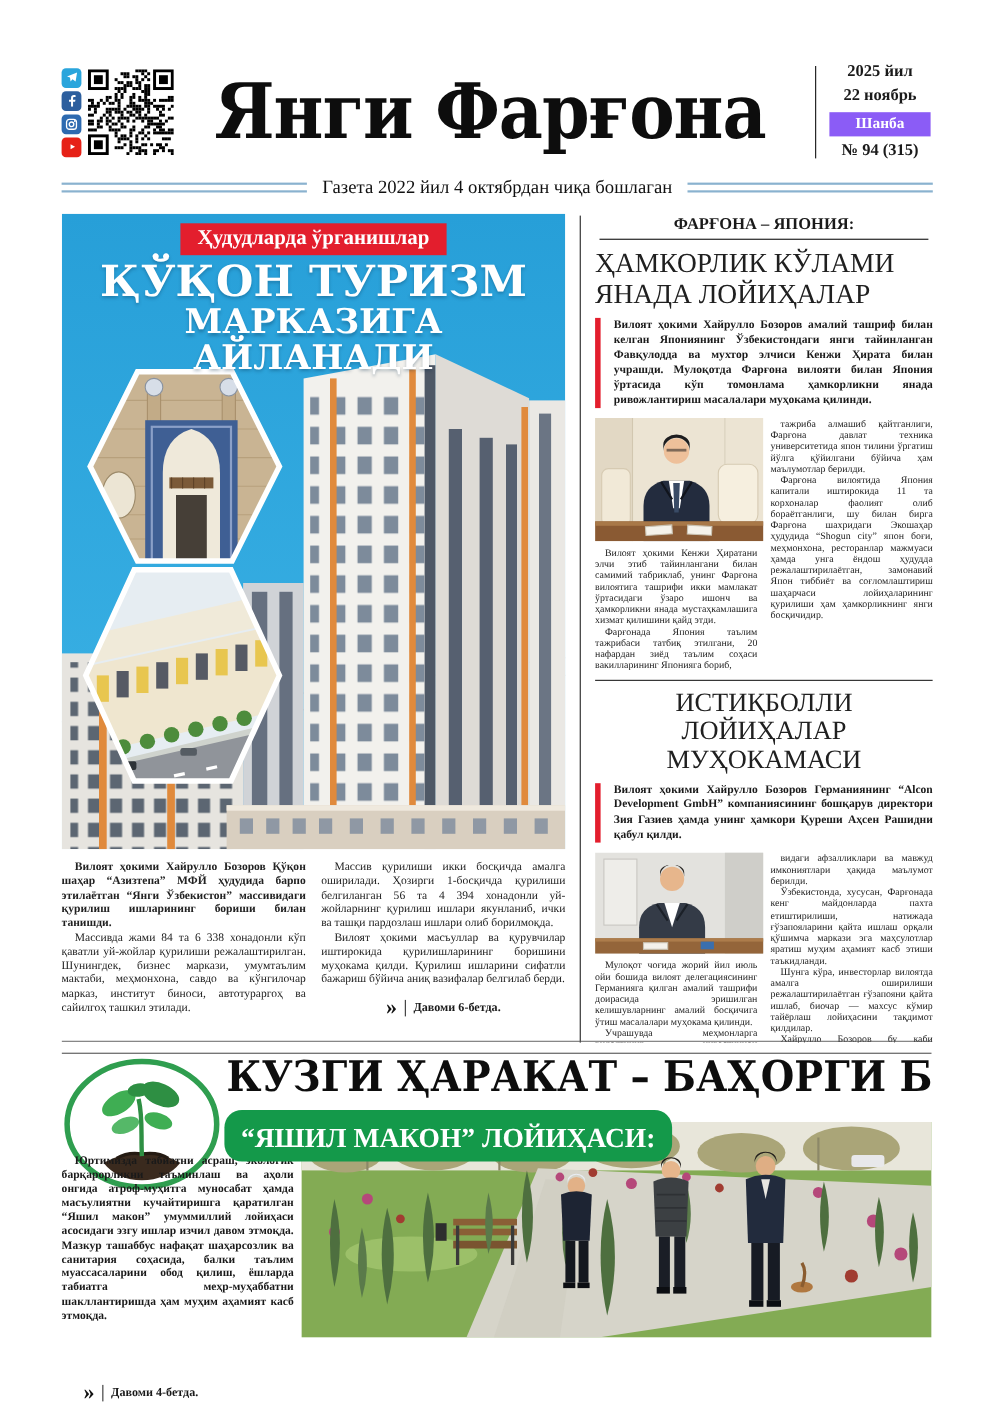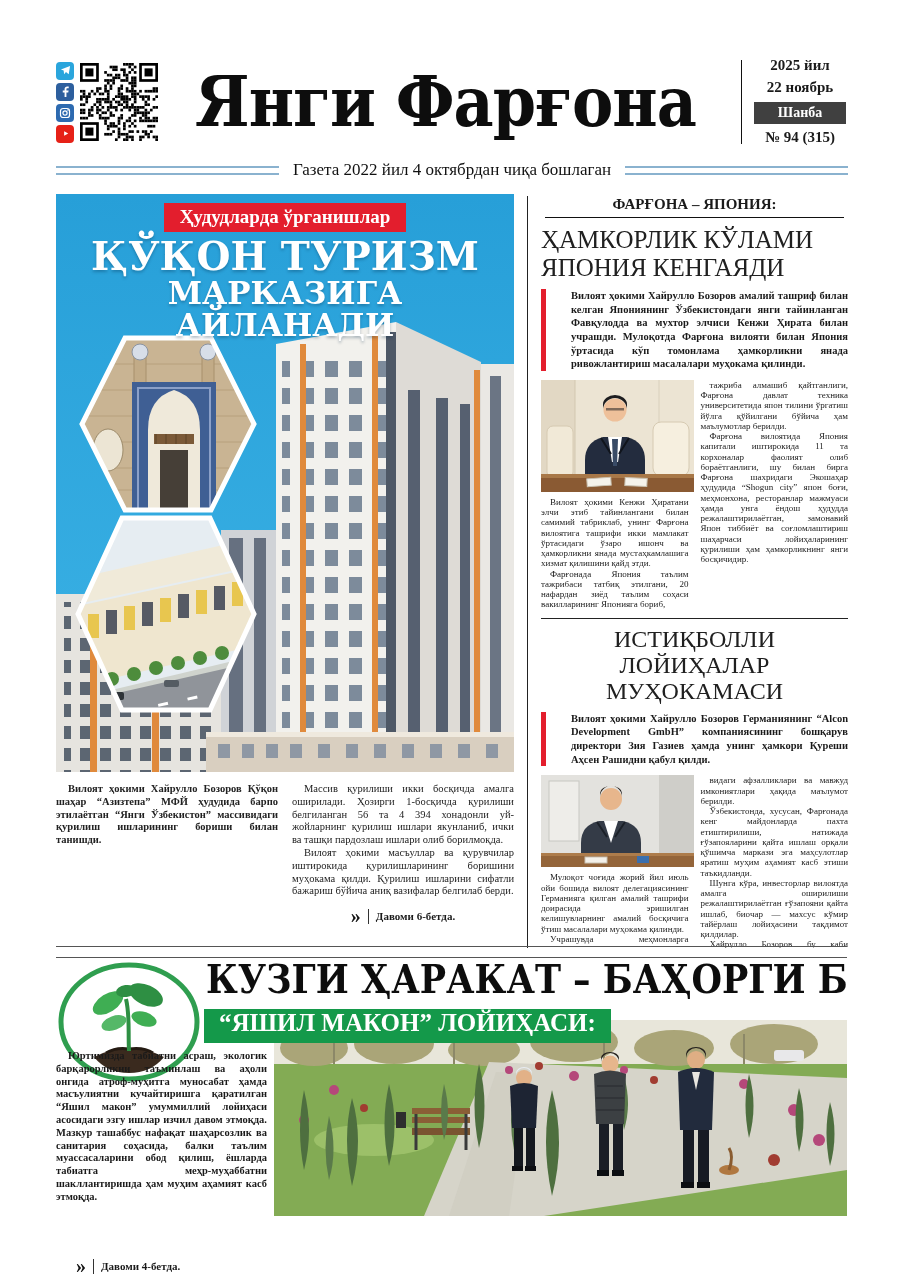--- a/index.html
+++ b/index.html
@@ -36,21 +36,21 @@
               line-height:1.05;text-shadow:0 2px 3px rgba(0,40,70,.3);}
   
   .lead-cols{display:flex;gap:14px;margin-top:11px;}
   .lead-cols .lcol{width:222px;}
   .lead-bold{font-weight:700;font-size:11px;line-height:1.3;text-align:justify;text-indent:14px;margin:0 0 6px;}
   .lbody p{font-size:10.5px;line-height:1.22;text-align:justify;text-indent:12px;margin:0;color:#222;}
   
   .kicker2{font-weight:700;font-size:15px;text-align:center;border-bottom:1.5px solid #111;
            padding-bottom:4px;margin:2px 4px 8px;}
   .headline-jp{font-size:25px;line-height:1.1;margin:0 0 8px;font-weight:400;color:#202020;}
-  .lead-box{border-left:5px solid #e31e2d;padding-left:25px;margin:0 0 9px;}
+  .lead-box{border-left:5px solid #e31e2d;padding-left:12px;margin:0 0 9px;}
   .lead-box p{font-weight:700;font-size:10.5px;line-height:1.3;text-align:justify;margin:0;}
   .subcols{display:flex;gap:12px;}
   .subcol{width:153px;min-width:0;}
   .rbody p{font-size:9px;line-height:1.14;text-align:justify;text-indent:9px;margin:0;color:#222;}
   .story-rule{border:none;border-top:1px solid #222;margin:8px 0 7px;}
   .headline-inv{font-size:24px;line-height:1.1;text-align:center;font-weight:400;margin:0 0 7px;color:#202020;}
   .subphoto{display:block;margin-bottom:5px;}
   
   .cont{display:flex;align-items:center;gap:7px;justify-content:center;margin-top:8px;}
   .cont .chev{font-weight:700;font-size:20px;line-height:1;color:#111;}
@@ -58,21 +58,21 @@
   .cont .ctext{font-weight:700;font-size:11px;}
   
   .bottom-section{position:absolute;left:56px;right:57px;top:946px;height:332px;overflow:hidden;}
   .double-rule{position:absolute;left:0;right:0;top:0;height:10px;
                border-top:1px solid #555;border-bottom:1px solid #555;}
   .green-logo{position:absolute;left:0;top:15px;}
   .headline-green{position:absolute;left:150px;top:14px;width:641px;text-align:center;
                   font-family:"DejaVu Serif",serif;font-weight:700;font-size:35px;line-height:1.05;
                   color:#0d0d0d;white-space:nowrap;transform:scaleY(1.1);transform-origin:top center;}
   .green-banner{position:absolute;left:148px;top:63px;color:#fff;font-weight:700;font-size:25px;
-                padding:0 15px 6px;z-index:3;}
+                padding:13px 15px 6px;z-index:3;border-radius:16px;}
   .park-photo{position:absolute;left:218px;top:74px;}
   .bottom-text{position:absolute;left:0;top:104px;width:211px;}
   .bottom-text p{font-weight:700;font-size:10.5px;line-height:1.22;text-align:justify;text-indent:12px;margin:0;}
   .bottom-cont{position:absolute;left:20px;top:302px;}
 </style>
 </head>
 <body>
 
 <div class="page">
 
@@ -386,21 +386,21 @@
         <rect x="17" y="28" width="1" height="1" fill="#000"></rect>
         <rect x="19" y="28" width="1" height="1" fill="#000"></rect>
         <rect x="22" y="28" width="1" height="1" fill="#000"></rect>
         <rect x="28" y="28" width="1" height="1" fill="#000"></rect>
       </svg>
     <div class="masthead">Янги Фарғона</div>
     <div class="vrule-header"></div>
     <div class="date-block">
       <div>2025 йил</div>
       <div>22 ноябрь</div>
-      <div class="day-badge" style="background:#404040">Шанба</div>
+      <div class="day-badge" style="background:#8b5cf6">Шанба</div>
       <div>№ 94 (315)</div>
     </div>
   </div>
 
   <div class="tagline-row">
     <div class="dline"></div>
     <div class="tagline">Газета 2022 йил 4 октябрдан чиқа бошлаган</div>
     <div class="dline"></div>
   </div>
 
@@ -543,20 +543,21 @@
         <div class="feature-overlay">
           <div class="kicker-red" style="background:#e31e2d">Ҳудудларда ўрганишлар</div>
           <div class="feature-h1">ҚЎҚОН ТУРИЗМ</div>
           <div class="feature-h2">МАРКАЗИГА АЙЛАНАДИ</div>
         </div>
       </div>
 
       <div class="lead-cols">
         <div class="lcol lbody">
           <p class="lead-bold">Вилоят ҳокими Хайрулло Бозоров Қўқон шаҳар “Азизтепа” МФЙ ҳудудида барпо этилаётган “Янги Ўзбекистон” массивидаги қурилиш ишларининг бориши билан танишди.</p>
+          <p>Массивда жами 84 та 6 338 хонадонли кўп қаватли уй-жойлар қурилиши режалаштирилган. Шунингдек, бизнес маркази, умумтаълим мактаби, меҳмонхона, савдо ва кўнгилочар марказ, институт биноси, автотураргоҳ ва сайилгоҳ ташкил этилади.</p>
         </div>
         <div class="lcol lbody">
           <p>Массив қурилиши икки босқичда амалга оширилади. Ҳозирги 1-босқичда қурилиши белгиланган 56 та 4 394 хонадонли уй-жойларнинг қурилиш ишлари якунланиб, ички ва ташқи пардозлаш ишлари олиб борилмоқда.</p>
           <p>Вилоят ҳокими масъуллар ва қурувчилар иштирокида қурилишларининг боришини муҳокама қилди. Қурилиш ишларини сифатли бажариш бўйича аниқ вазифалар белгилаб берди.</p>
           <div class="cont">
             <span class="chev">»</span>
             <span class="bar"></span>
             <span class="ctext">Давоми 6-бетда.</span>
           </div>
         </div>
@@ -564,21 +565,21 @@
     </div>
 
     <div class="divider-v"></div>
 
     <div class="col-right">
 
       <div>
         <div class="kicker2">ФАРҒОНА – ЯПОНИЯ:</div>
         <div class="headline-jp">
           <span>ҲАМКОРЛИК КЎЛАМИ</span><br>
-          <span>ЯПОНИЯ КЕНГАЯДИ</span>
+          <span>ЯНАДА ЛОЙИҲАЛАР</span>
         </div>
         <div class="lead-box">
           <p>Вилоят ҳокими Хайрулло Бозоров амалий ташриф билан келган Япониянинг Ўзбекистондаги янги тайинланган Фавқулодда ва мухтор элчиси Кенжи Ҳирата билан учрашди. Мулоқотда Фарғона вилояти билан Япония ўртасида кўп томонлама ҳамкорликни янада ривожлантириш масалалари муҳокама қилинди.</p>
         </div>
         <div class="subcols">
           <div class="subcol rbody">
             <svg class="subphoto" width="153" height="112" viewBox="0 0 153 112">
               <rect width="153" height="112" fill="#ece4d3"></rect>
               <rect x="0" y="0" width="34" height="112" fill="#e2d8c4"></rect>
               <line x1="34" y1="0" x2="34" y2="112" stroke="#d2c7b0"></line>

